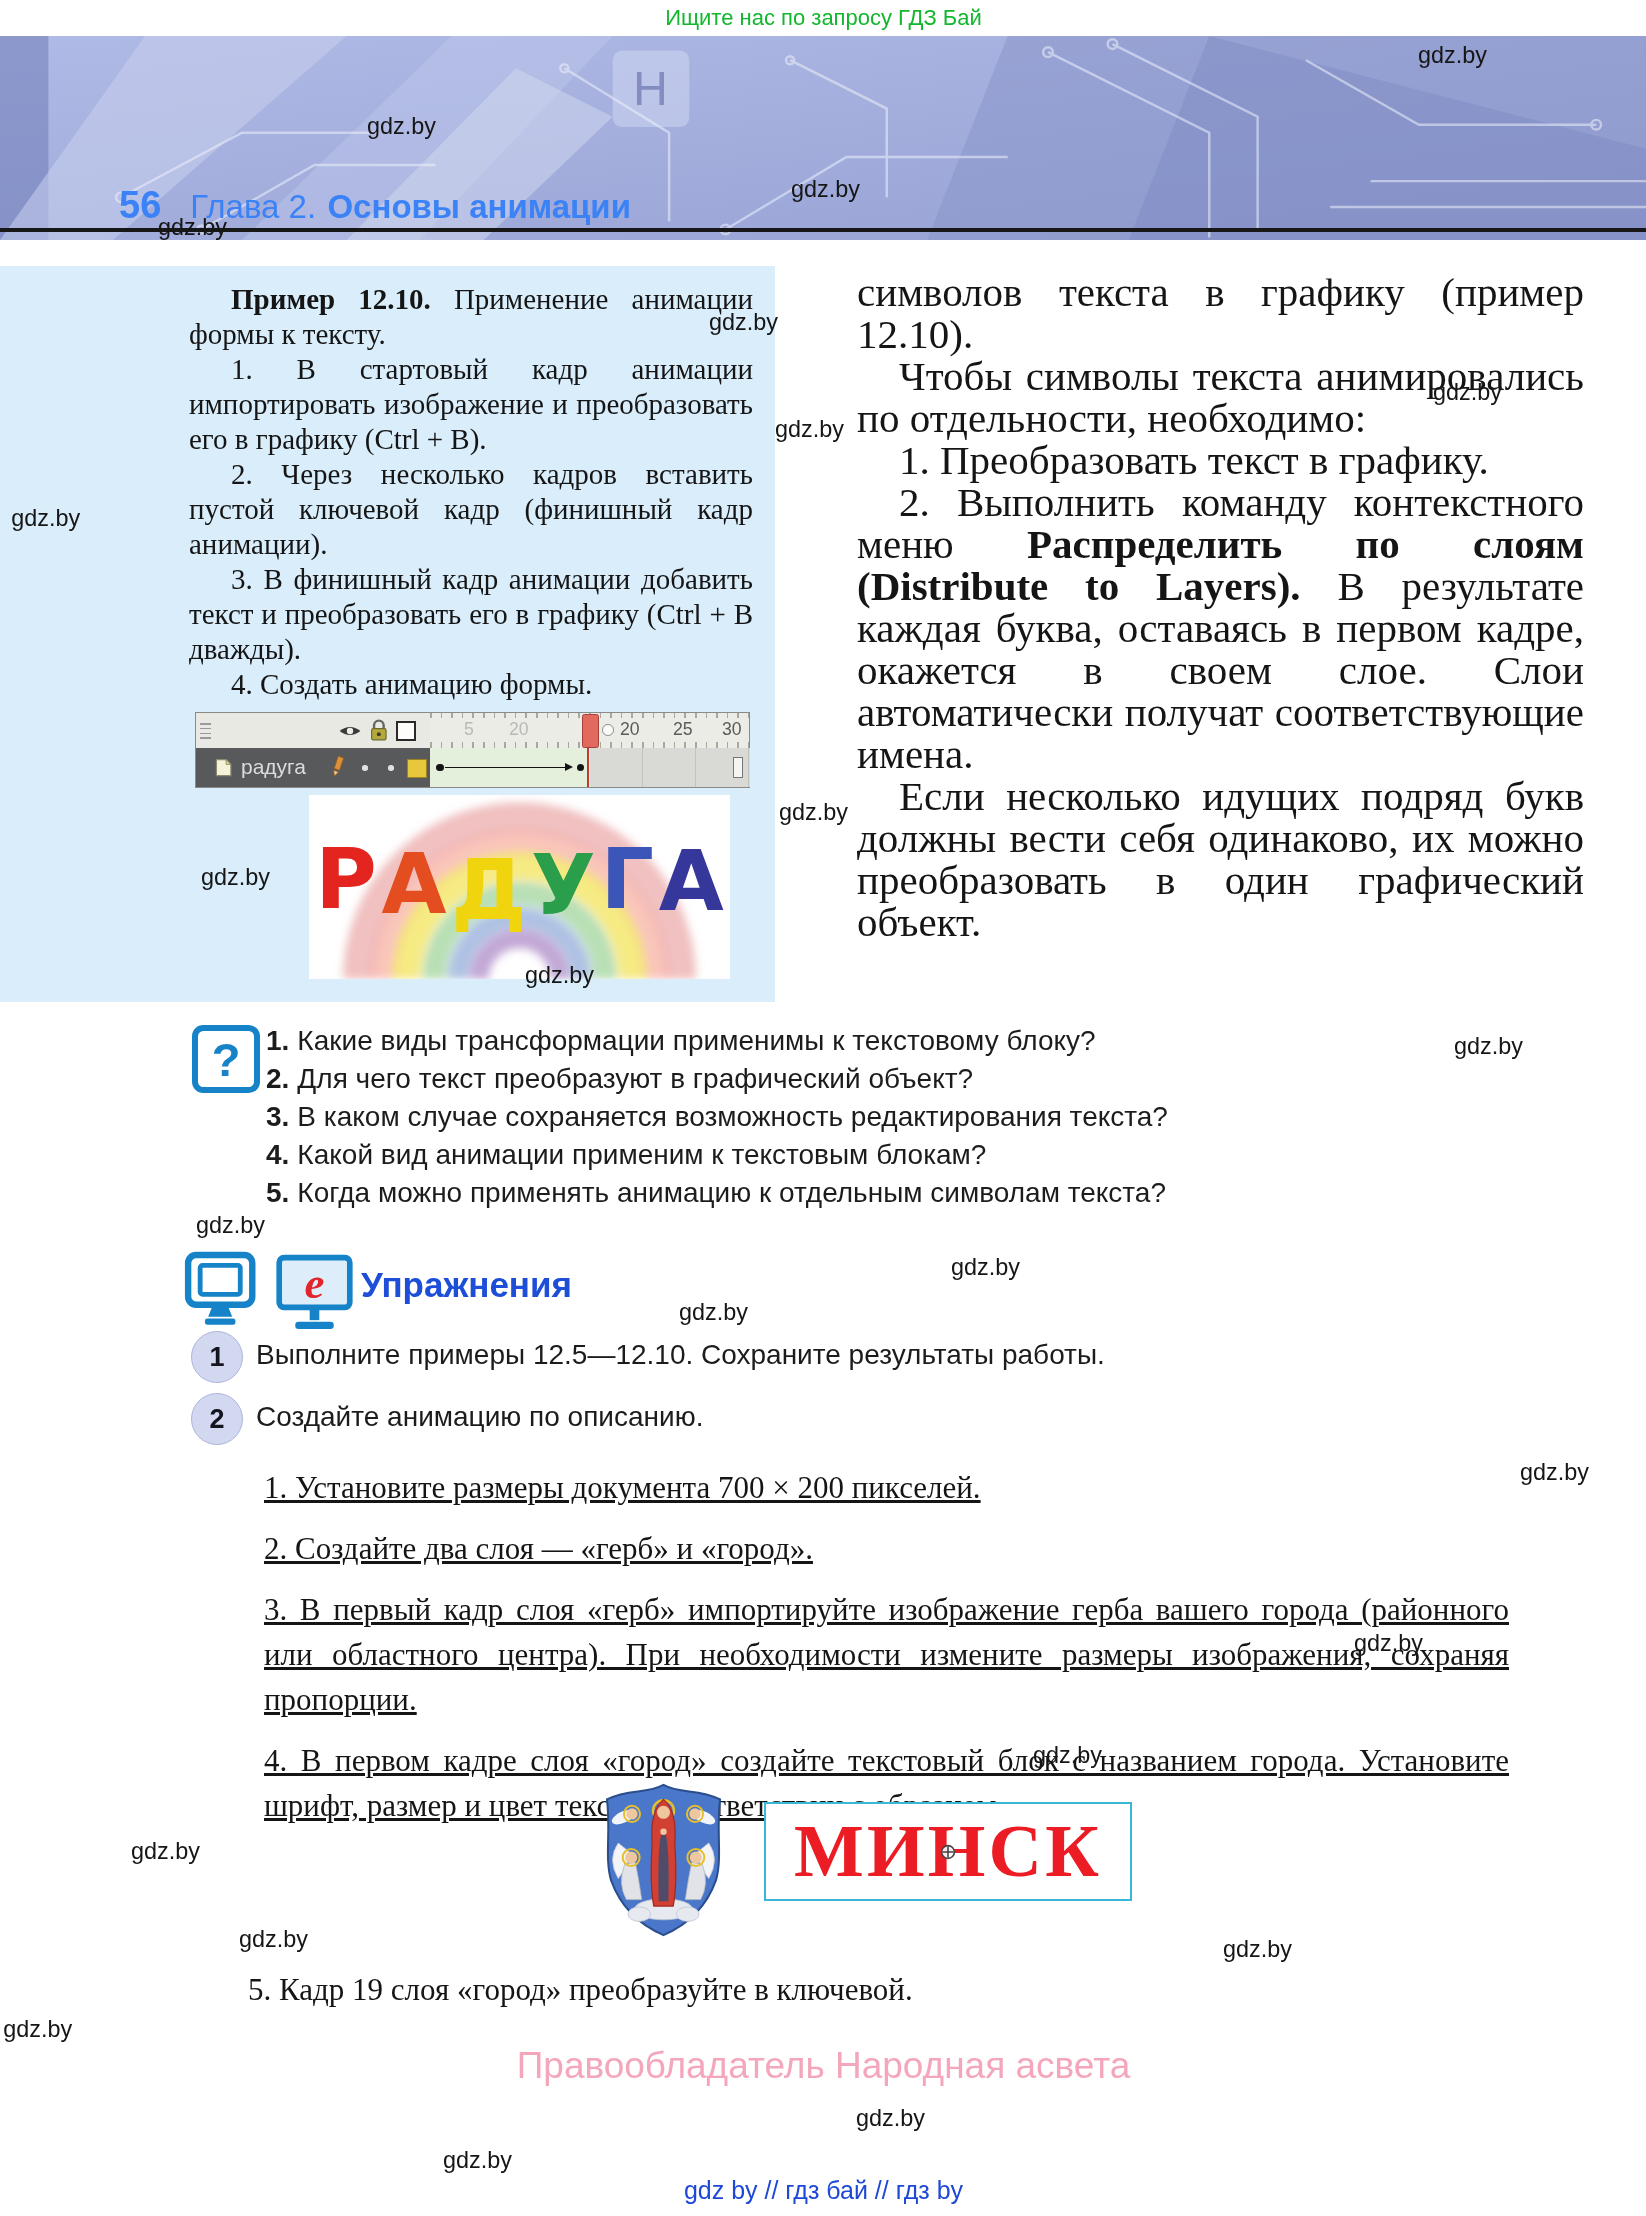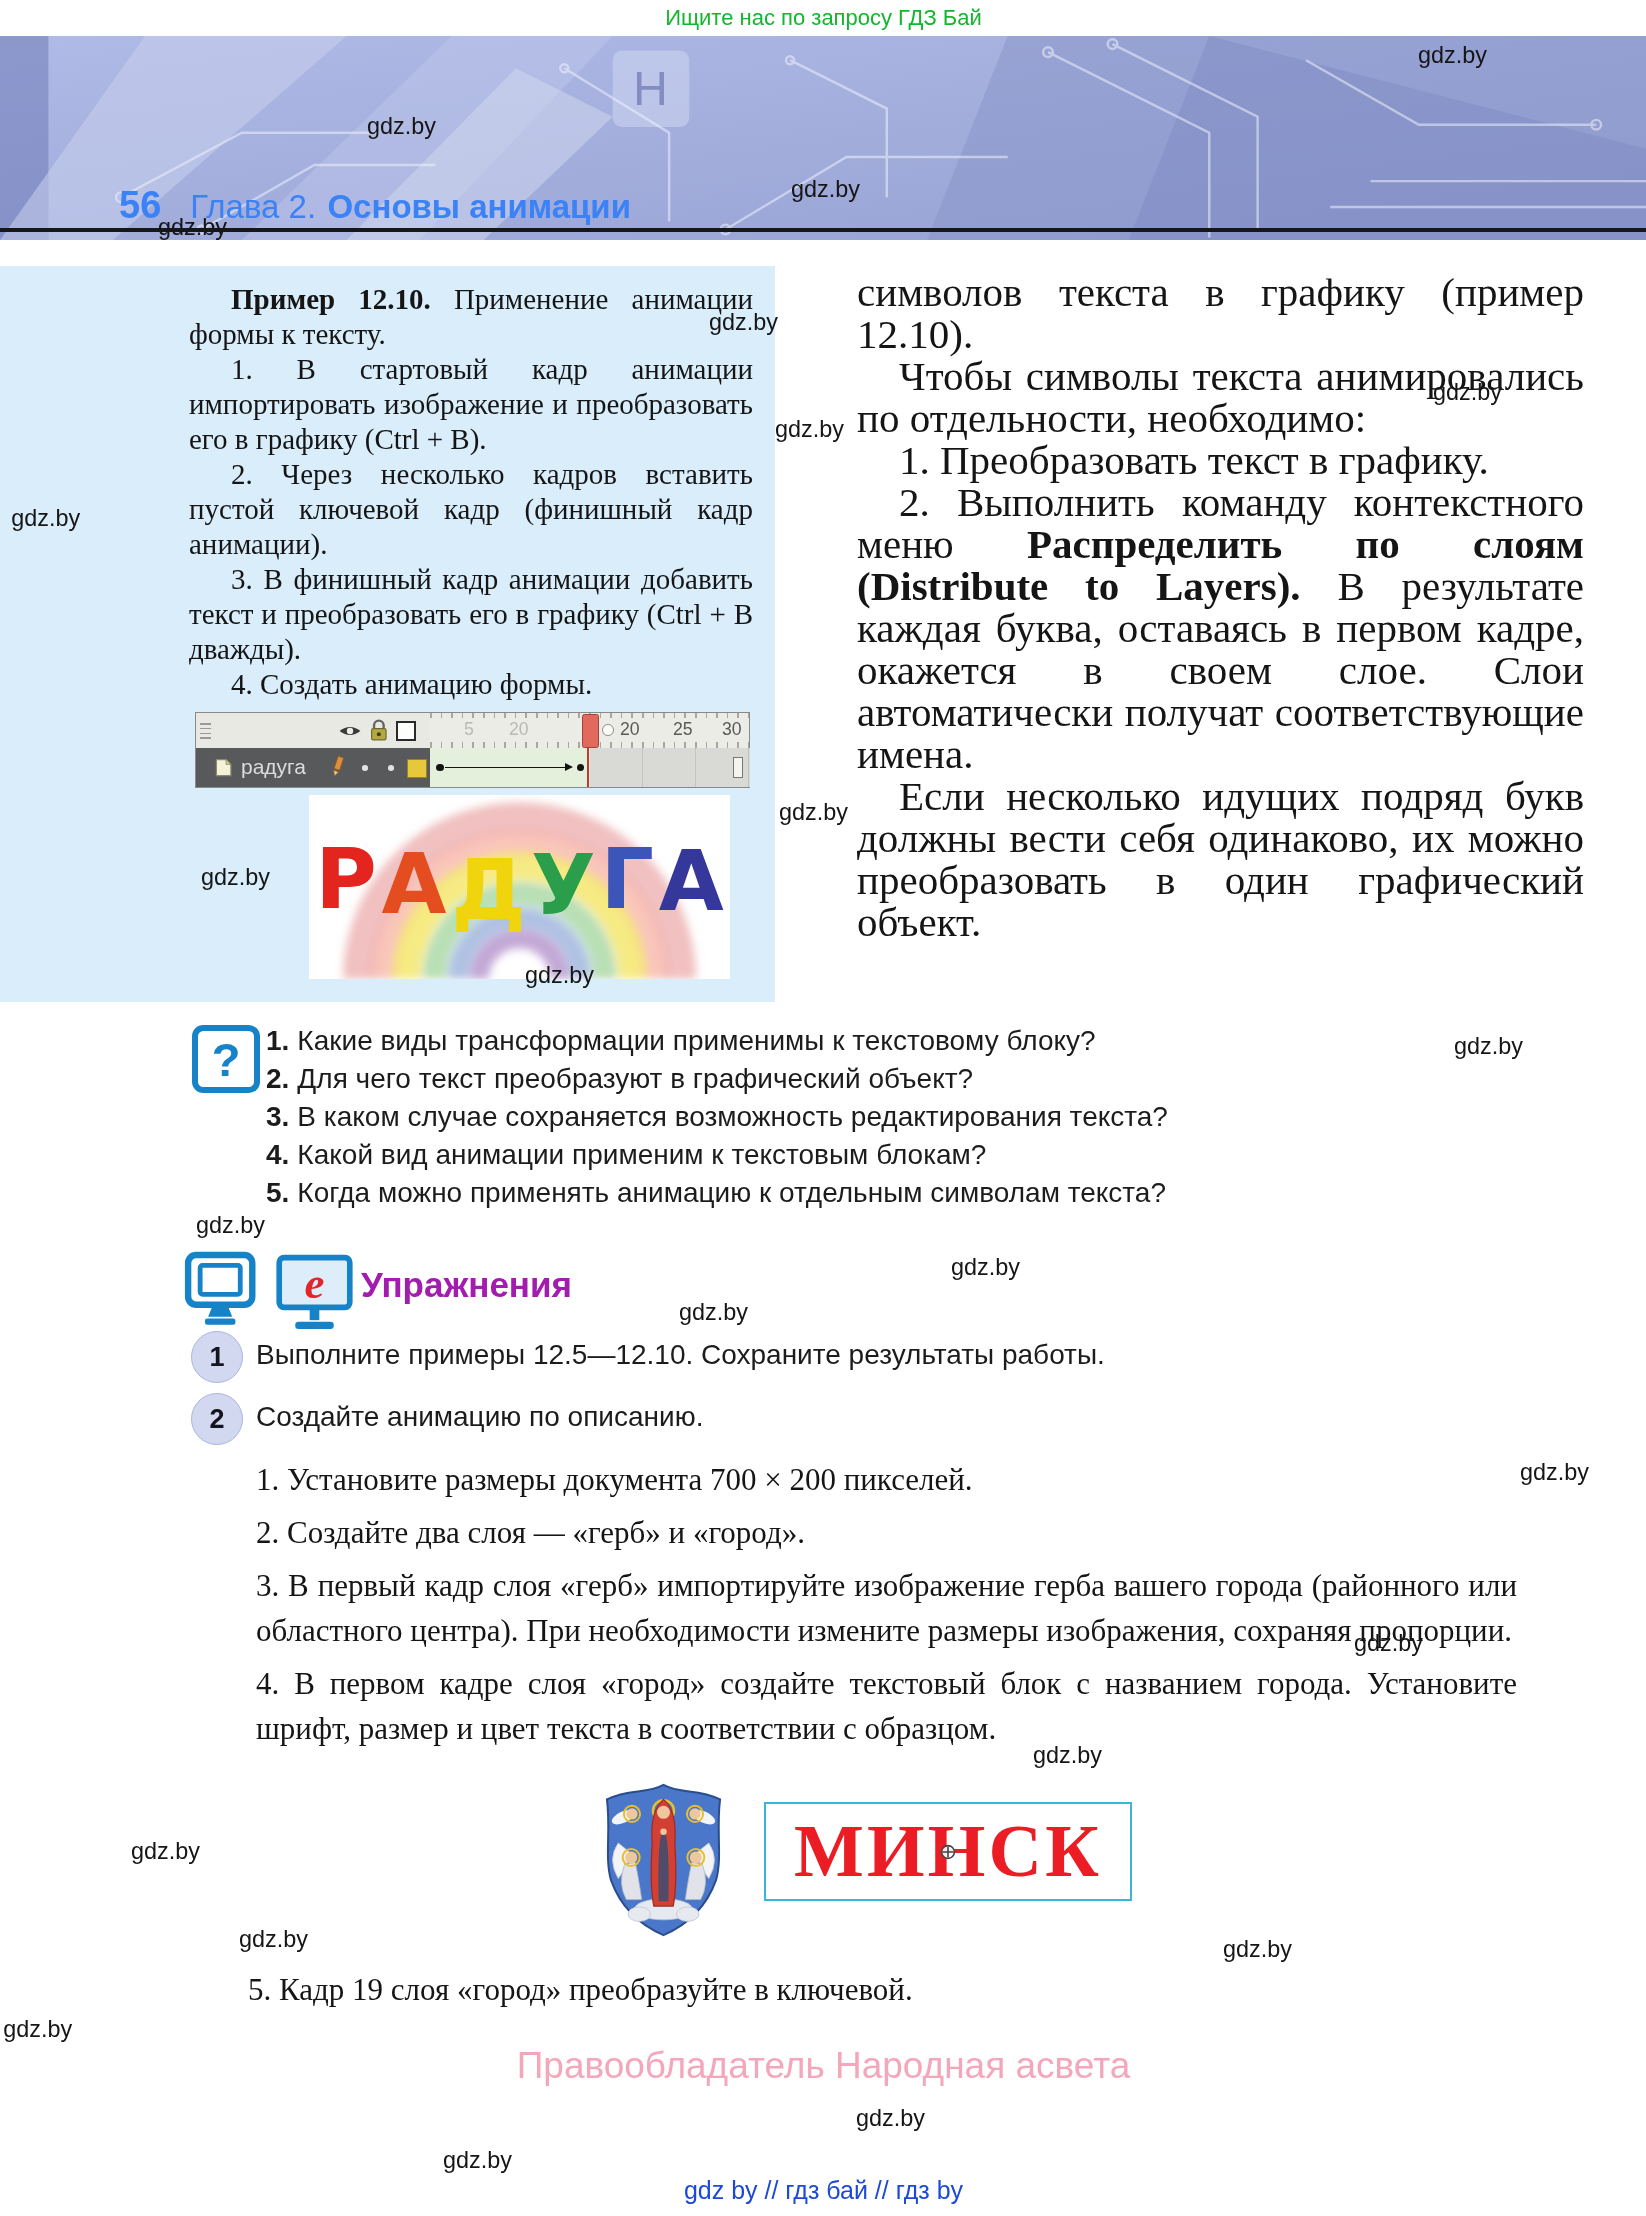--- a/index.html
+++ b/index.html
@@ -79,32 +79,32 @@
 
   
   .qicon{position:absolute;left:192px;top:1025px;width:56px;height:56px;border:6.4px solid #1683c8;
          border-radius:11.3px;color:#1683c8;font:bold 47px "Liberation Sans",sans-serif;
          display:flex;align-items:center;justify-content:center;background:#fff;}
   .questions{position:absolute;left:266px;top:1022px;width:1209px;
              font-family:"Liberation Sans",sans-serif;font-size:28px;line-height:38px;color:#1c1c1c;}
   .questions .qnum{font-weight:bold;margin-right:8px;}
 
   
-  .upr-head{position:absolute;left:361px;top:1265px;font:bold 35px "Liberation Sans",sans-serif;color:#a21caf;}
+  .upr-head{position:absolute;left:361px;top:1265px;font:bold 35px "Liberation Sans",sans-serif;color:#1d4ed8;}
   .mon1{position:absolute;left:184px;top:1251px;}
   .mon2{position:absolute;left:276px;top:1254px;}
   .badge{position:absolute;width:50px;height:50px;border-radius:50%;background:#d3d8f1;
          border:1.6px solid #aeb5dd;display:flex;align-items:center;justify-content:center;
          font:bold 27px "Liberation Sans",sans-serif;color:#14141e;}
   .ex-text{position:absolute;font-family:"Liberation Sans",sans-serif;font-size:28px;color:#1c1c1c;}
 
   
   .steps{position:absolute;left:248px;top:1449px;width:1277px;
          font-size:31px;line-height:45px;text-align:justify;}
-  .steps p{margin:8px;}
+  .steps p{margin:16px;text-decoration:underline;}
   .step5{position:absolute;left:248px;top:1941px;width:1169px;font-size:31px;}
 
   
   .coa{position:absolute;left:594px;top:1780px;}
   .minsk{position:absolute;left:764px;top:1802px;width:364px;height:95px;background:#ffffff;
          border:2.4px solid #3ab7d8;display:flex;align-items:center;justify-content:center;}
   .minsk-word{font-family:"Liberation Serif",serif;font-weight:bold;font-size:74px;letter-spacing:3.2px;}
   .reg-mark{position:absolute;left:calc(50% - 8px);top:calc(50% - 8px);width:16px;height:16px;}
 
   

